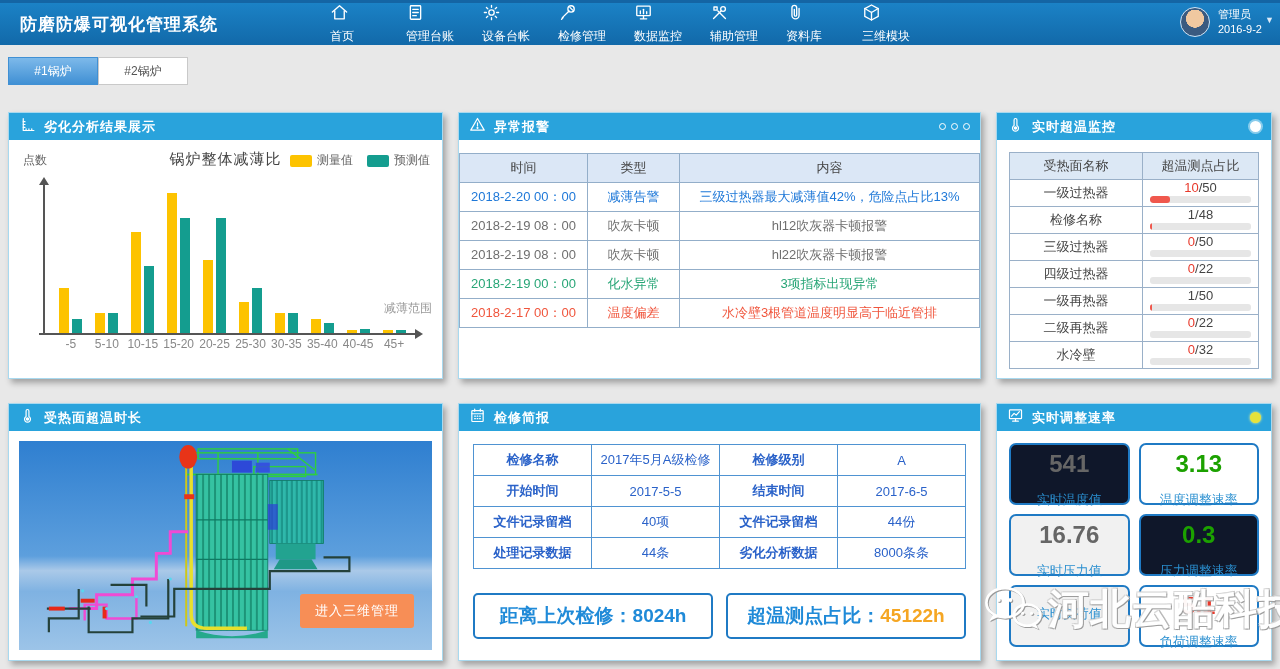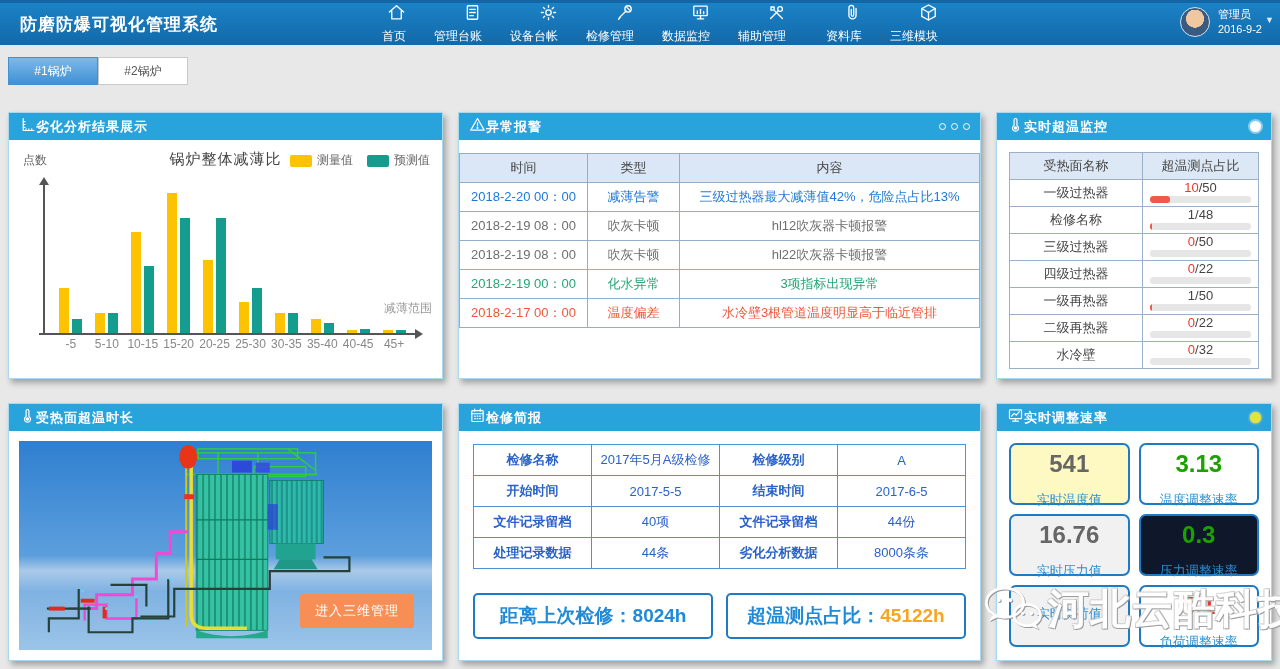--- a/index.html
+++ b/index.html
@@ -5,38 +5,38 @@
   * { margin:0; padding:0; box-sizing:border-box; }
   html,body { width:1280px; height:669px; overflow:hidden; }
   body { font-family:"Liberation Sans","DejaVu Sans",sans-serif; background:#e8e8e8; position:relative; }
 
   
   .topbar { position:absolute; left:0; top:0; width:1280px; height:45px;
     background:linear-gradient(#1b82c6,#1269a9); border-top:3px solid #1465a4;
     display:flex; align-items:center; color:#fff; z-index:5; }
   .app-title { font-size:17px; font-weight:bold; padding-left:20px; width:330px; letter-spacing:1px; }
   .nav { display:flex; height:100%; align-items:center; }
-  .nav-item { width:76px; text-align:center; cursor:pointer; display:flex; flex-direction:column; align-items:flex-end; gap:2px; }
+  .nav-item { width:76px; text-align:center; cursor:pointer; display:flex; flex-direction:column; align-items:flex-start; gap:2px; }
   .nav-item svg { width:19px; height:19px; }
   .nav-label { font-size:12px; white-space:nowrap; }
   .userbox { position:absolute; right:18px; top:4px; display:flex; align-items:center; gap:8px; }
   .avatar { width:30px; height:30px; border-radius:50%; background:radial-gradient(circle at 50% 38%,#f0c8a0 0 40%,#3a5a80 41%); border:1px solid #cfe3f5; overflow:hidden; }
   .userinfo { font-size:11px; line-height:15px; color:#fff; }
   .caret { position:absolute; right:-12px; top:8px; font-size:9px; color:#dceaf8; }
 
   
   .tabbar { position:absolute; left:8px; top:57px; display:flex; z-index:4; }
   .tab { width:90px; height:28px; display:flex; align-items:center; justify-content:center;
     font-size:12px; cursor:pointer; border:1px solid #c9c9c9; background:#fff; color:#555; }
   .tab.active { background:linear-gradient(#7db9ea,#4090d4); color:#fff; border-color:#4090d4; }
 
   
   .panel { position:absolute; background:#fff; border:1px solid #aednf0; border:1px solid #a8d9ef;
     box-shadow:3px 4px 6px rgba(0,0,0,0.30); }
-  .phead { height:27px; background:#29a3dc; color:#fff; display:flex; align-items:center; padding:0 10px; }
+  .phead { height:27px; background:#29a3dc; color:#fff; display:flex; align-items:center; padding:0 10px; gap:8px; }
   .phead .ptitle { font-size:13px; font-weight:bold; letter-spacing:1px; }
   .phead svg { width:17px; height:17px; flex:0 0 auto; }
   .phead .spacer { flex:1; }
   .dots { display:flex; gap:5px; }
   .dots i { width:7px; height:7px; border:1px solid #fff; border-radius:50%; display:block; }
   .ring { width:11px; height:11px; border-radius:50%; background:#fff; box-shadow:0 0 0 2px rgba(255,255,255,.45); }
   .lamp { width:11px; height:11px; border-radius:50%; background:#e6e23c; box-shadow:0 0 3px #ff8; }
 
   
   #p-deg  { left:8px;   top:112px; width:435px; height:267px; }
@@ -569,21 +569,21 @@
           <rect x="3.5" y="4" width="17" height="12.5" rx="1"></rect>
           <polyline points="6.5,13 10,9 13,11.5 17.5,6.5"></polyline>
           <line x1="12" y1="16.5" x2="12" y2="19.5"></line>
           <line x1="8" y1="20" x2="16" y2="20"></line>
         </svg></span>
     <span class="ptitle">实时调整速率</span>
     <span class="spacer"></span>
     <span class="lamp"></span>
   </div>
   <div class="cards" id="cards">
-      <div class="card" style="background: #fef9c3;">
+      <div class="card" style="background: #0f172a;">
         <div class="cv" style="color:#666666">541</div>
         <div class="cl">实时温度值</div>
       </div>
       <div class="card" style="background: rgb(255, 255, 255);">
         <div class="cv" style="color:#1ca100">3.13</div>
         <div class="cl">温度调整速率</div>
       </div>
       <div class="card" style="background: rgb(241, 241, 241);">
         <div class="cv" style="color:#666666">16.76</div>
         <div class="cl">实时压力值</div>

